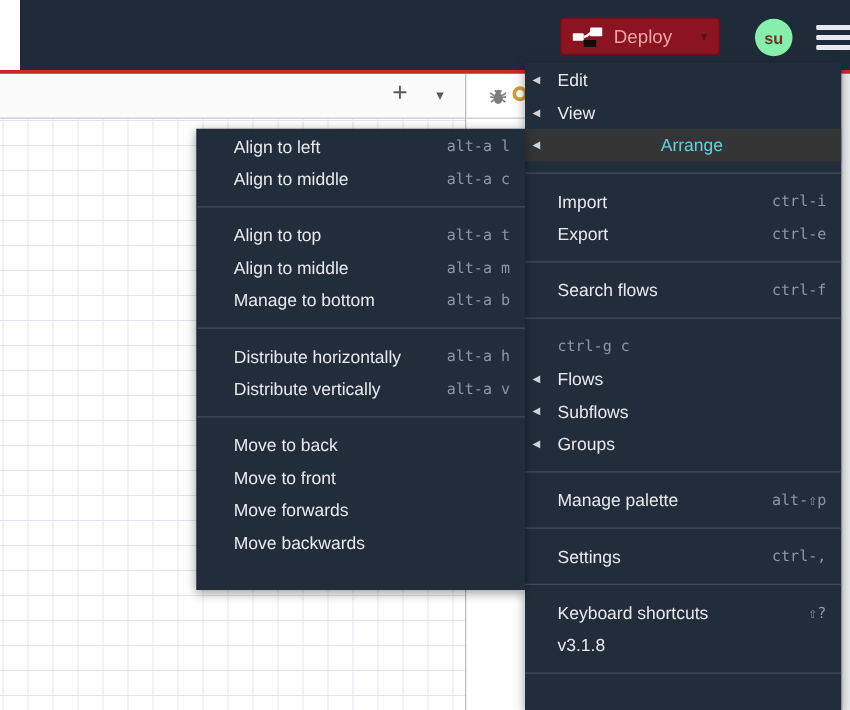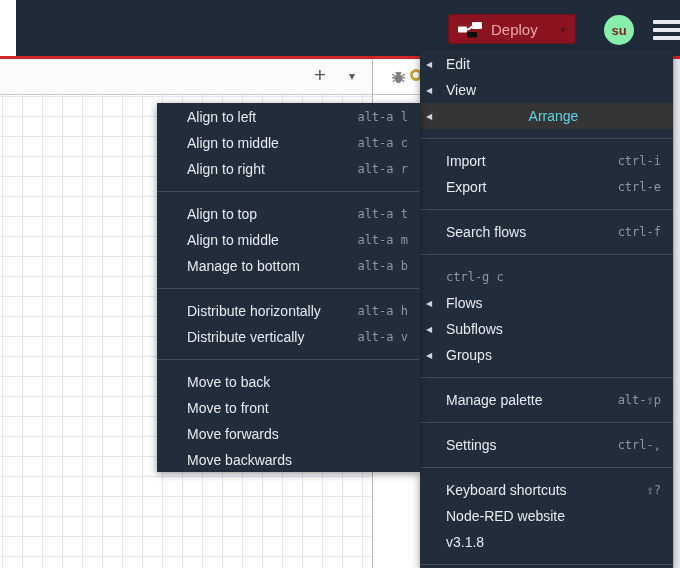--- a/index.html
+++ b/index.html
@@ -171,41 +171,34 @@
       <div class="menu-item">
         <span class="label">Settings</span>
         <span class="shortcut">ctrl-,</span>
       </div>
       <div class="menu-divider"></div>
       <div class="menu-item">
         <span class="label">Keyboard shortcuts</span>
         <span class="shortcut">⇧?</span>
       </div>
       <div class="menu-item">
-        <span class="label">Node-RED website</span>
-      </div>
-      <div class="menu-item">
         <span class="label">v3.1.8</span>
       </div>
       <div class="menu-divider"></div>
     </div>
 
   <div class="menu sub-menu" id="sub-menu">
       <div class="menu-item">
         <span class="label">Align to left</span>
         <span class="shortcut">alt-a l</span>
       </div>
       <div class="menu-item">
         <span class="label">Align to middle</span>
         <span class="shortcut">alt-a c</span>
       </div>
-      <div class="menu-item">
-        <span class="label">Align to right</span>
-        <span class="shortcut">alt-a r</span>
-      </div>
       <div class="menu-divider"></div>
       <div class="menu-item">
         <span class="label">Align to top</span>
         <span class="shortcut">alt-a t</span>
       </div>
       <div class="menu-item">
         <span class="label">Align to middle</span>
         <span class="shortcut">alt-a m</span>
       </div>
       <div class="menu-item">

